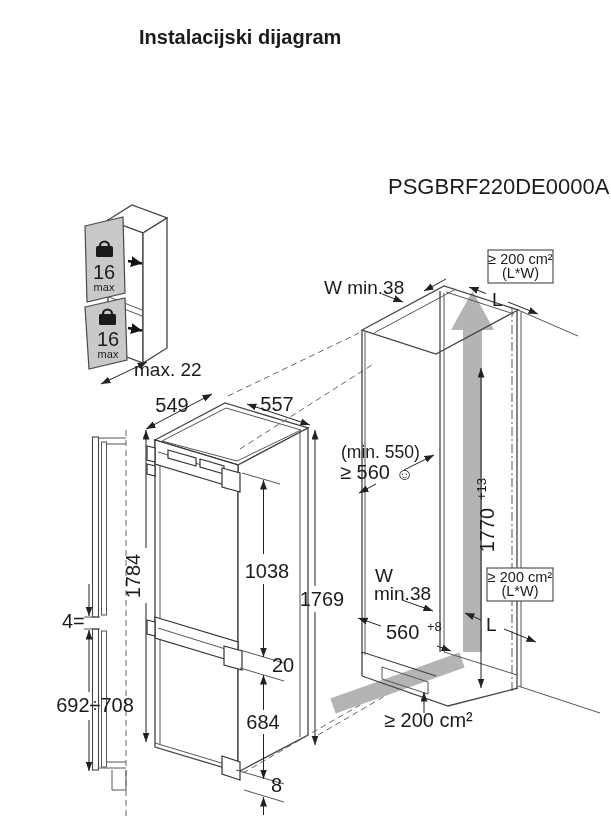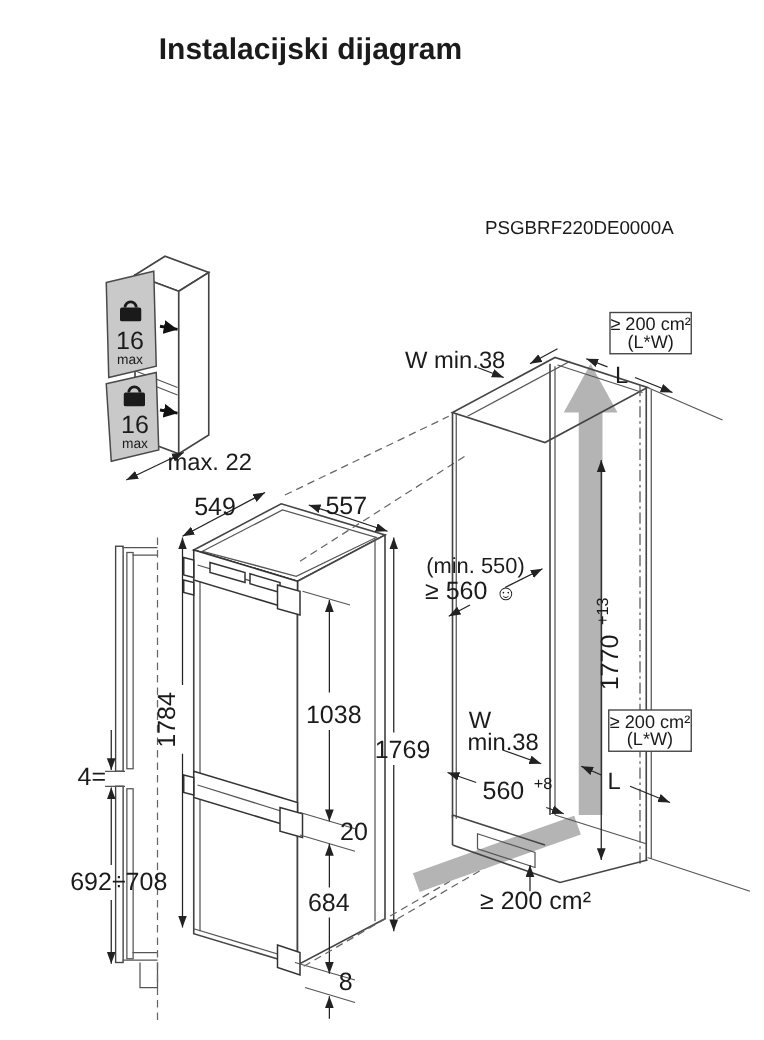--- a/index.html
+++ b/index.html
@@ -1,19 +1,19 @@
 <!DOCTYPE html>
 <html><head>
 <meta charset="utf-8">
 <style>
   html,body{margin:0;padding:0;background:#fff;}
   .stage{position:relative;width:611px;height:832px;background:#ffffff;overflow:hidden;
          font-family:"Liberation Sans",sans-serif;color:#1b1b1b;}
-  .title{position:absolute;left:127px;top:26px;font-size:24px;font-weight:bold;white-space:nowrap;}
-  .model{position:absolute;left:388px;top:174px;font-size:15px;white-space:nowrap;text-align:right;}
+  .title{position:absolute;left:139px;top:26px;font-size:20px;font-weight:bold;white-space:nowrap;}
+  .model{position:absolute;left:388px;top:174px;font-size:22px;white-space:nowrap;text-align:right;}
   svg{position:absolute;left:0;top:0;}
   svg text{font-family:"Liberation Sans",sans-serif;fill:#1b1b1b;}
   .ln{stroke:#444;stroke-width:1.3;fill:none;}
   .lnt{stroke:#555;stroke-width:1;fill:none;}
   .face{fill:#ffffff;stroke:#444;stroke-width:1.3;}
   .rail{fill:#ffffff;stroke:#333;stroke-width:1.2;}
   .dim{stroke:#222;stroke-width:1;fill:none;}
   .dash{stroke:#666;stroke-width:1;fill:none;stroke-dasharray:6 4;}
   .dashdot{stroke:#555;stroke-width:1;fill:none;stroke-dasharray:9 3 2 3;}
   .panel{fill:#c9c9c9;stroke:#4a4a4a;stroke-width:1.2;}

